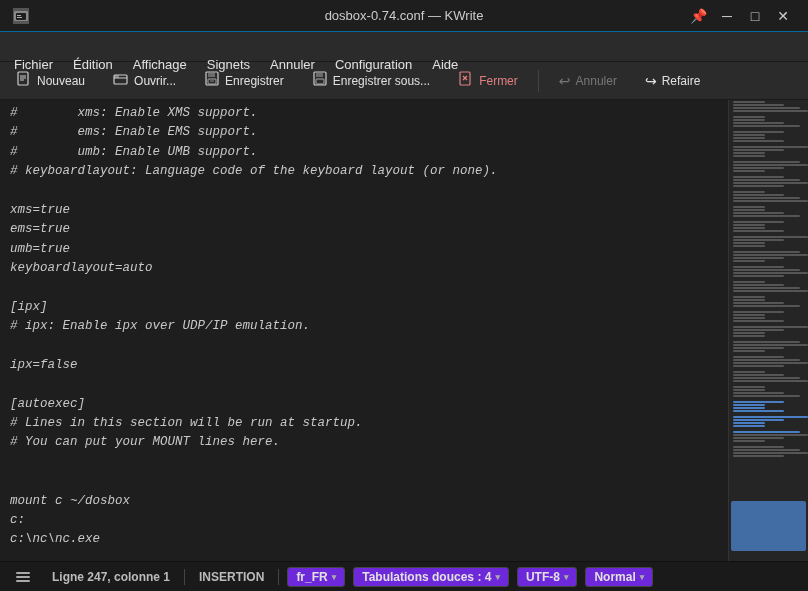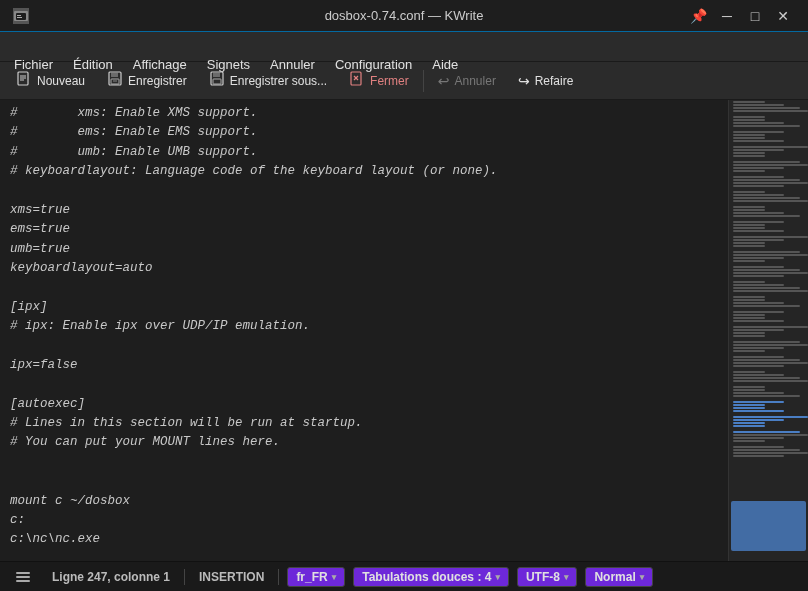--- a/index.html
+++ b/index.html
@@ -80,21 +80,21 @@
       margin-top: 36px;
     }
 
     
     #toolbar {
       background: #2b2b2b;
       height: 38px;
       display: flex;
       align-items: center;
       padding: 0 6px;
-      gap: 2px;
+      gap: 8px;
       border-bottom: 1px solid #1a1a1a;
     }
     .toolbar-btn {
       display: flex;
       align-items: center;
       gap: 5px;
       padding: 4px 10px;
       background: transparent;
       border: none;
       color: #e0e0e0;
@@ -270,20 +270,30 @@
         <line x1="4" y1="5" x2="10" y2="5" stroke="#ccc" stroke-width="1"></line>
         <line x1="4" y1="7" x2="10" y2="7" stroke="#ccc" stroke-width="1"></line>
         <line x1="4" y1="9" x2="8" y2="9" stroke="#ccc" stroke-width="1"></line>
       </svg>
     </span>
     <span>Nouveau</span>
   </button>
   <button class="toolbar-btn">
     <span class="toolbar-btn-icon">
       <svg width="16" height="16" viewBox="0 0 16 16" fill="none">
+        <rect x="1" y="4" width="13" height="9" rx="1" stroke="#ccc" stroke-width="1.2" fill="none"></rect>
+        <path d="M1 7h13" stroke="#ccc" stroke-width="1"></path>
+        <rect x="1" y="4" width="5" height="3" rx="0.5" fill="#ccc" opacity="0.5"></rect>
+      </svg>
+    </span>
+    <span>Ouvrir...</span>
+  </button>
+  <button class="toolbar-btn">
+    <span class="toolbar-btn-icon">
+      <svg width="16" height="16" viewBox="0 0 16 16" fill="none">
         <rect x="2" y="1" width="12" height="13" rx="1" stroke="#ccc" stroke-width="1.2" fill="none"></rect>
         <rect x="4" y="1" width="7" height="5" rx="0.5" fill="#888" opacity="0.7"></rect>
         <rect x="4" y="8" width="8" height="5" rx="0.5" stroke="#ccc" stroke-width="0.8" fill="none"></rect>
         <rect x="6" y="9" width="4" height="2" fill="#888" opacity="0.5"></rect>
       </svg>
     </span>
     <span>Enregistrer</span>
   </button>
   <button class="toolbar-btn">
     <span class="toolbar-btn-icon">

